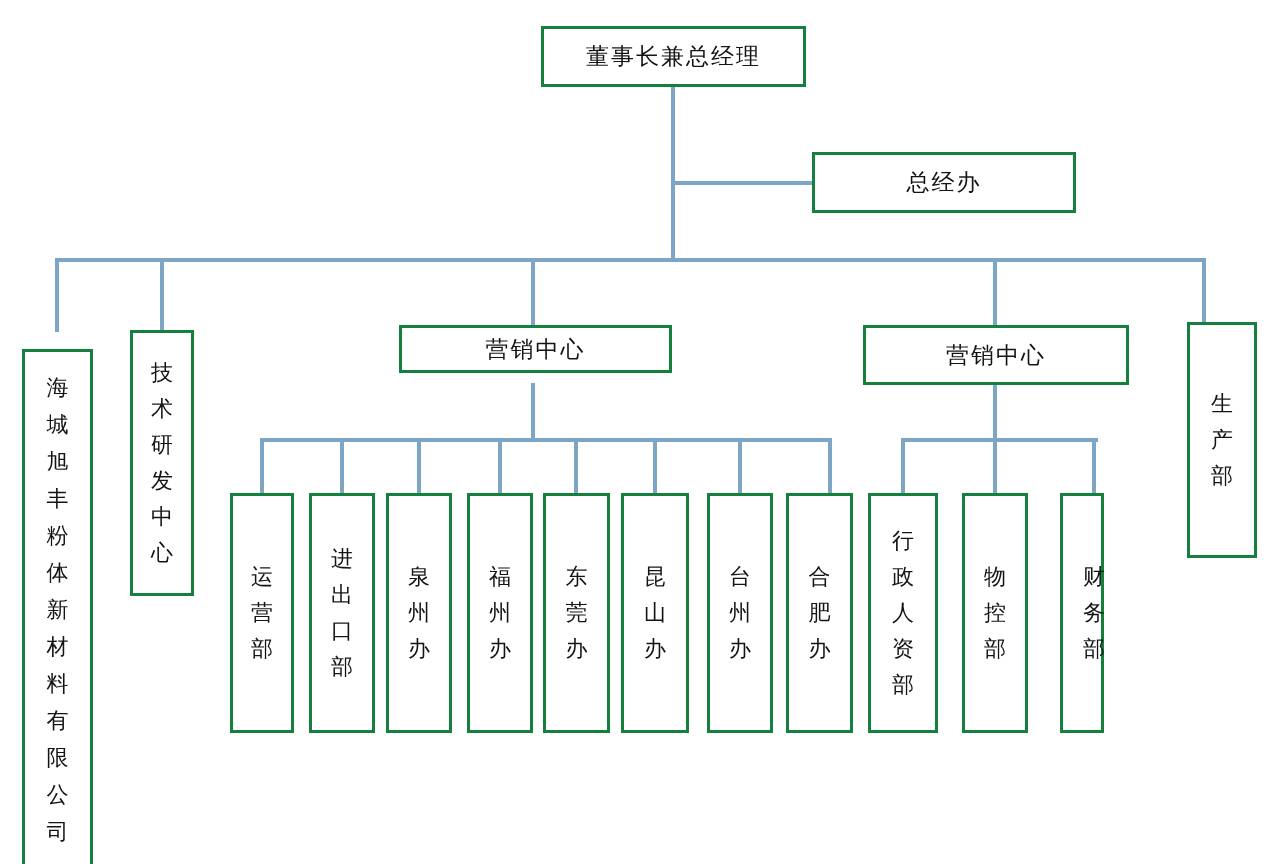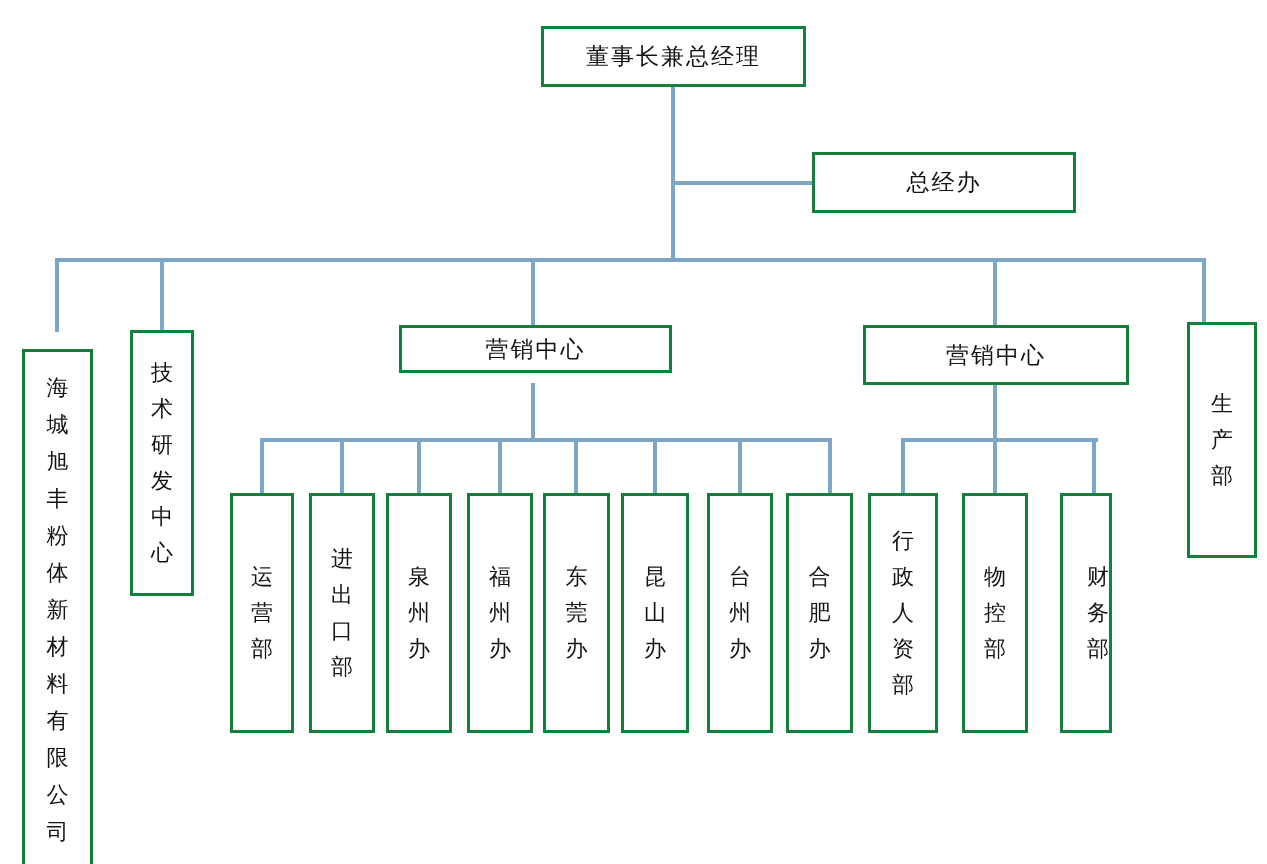--- a/index.html
+++ b/index.html
@@ -120,17 +120,17 @@
   <div class="node vnode" style="left:786px;top:493px;width:67px;height:240px;">
     <span class="label">合肥办</span>
   </div>
 
   <div class="node vnode" style="left:868px;top:493px;width:70px;height:240px;">
     <span class="label">行政人资部</span>
   </div>
   <div class="node vnode" style="left:962px;top:493px;width:66px;height:240px;">
     <span class="label">物控部</span>
   </div>
-  <div class="node vnode" style="left:1060px;top:493px;width:52px;height:240px;padding-left:24px;">
+  <div class="node vnode" style="left:1060px;top:493px;width:44px;height:240px;padding-left:24px;">
     <span class="label">财务部</span>
   </div>
 
 </div>
 
 </body></html>

